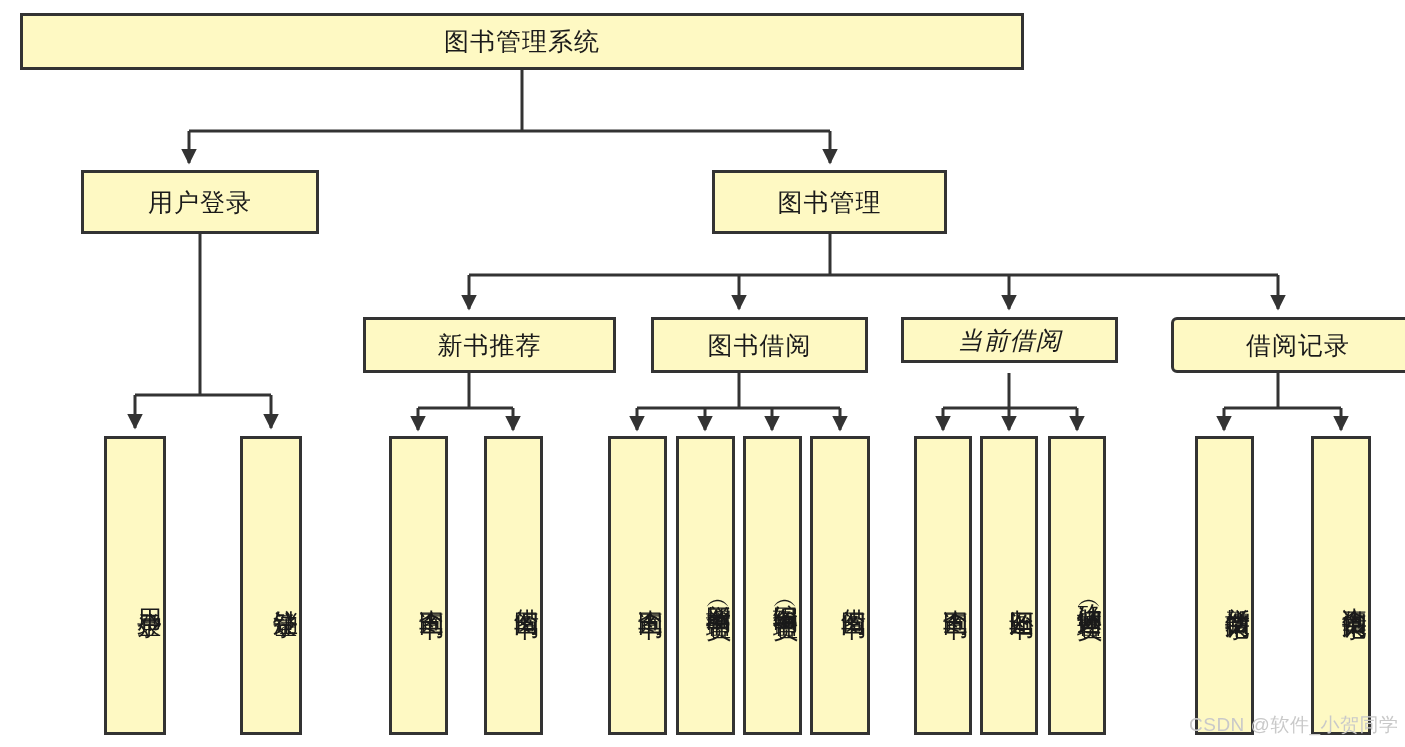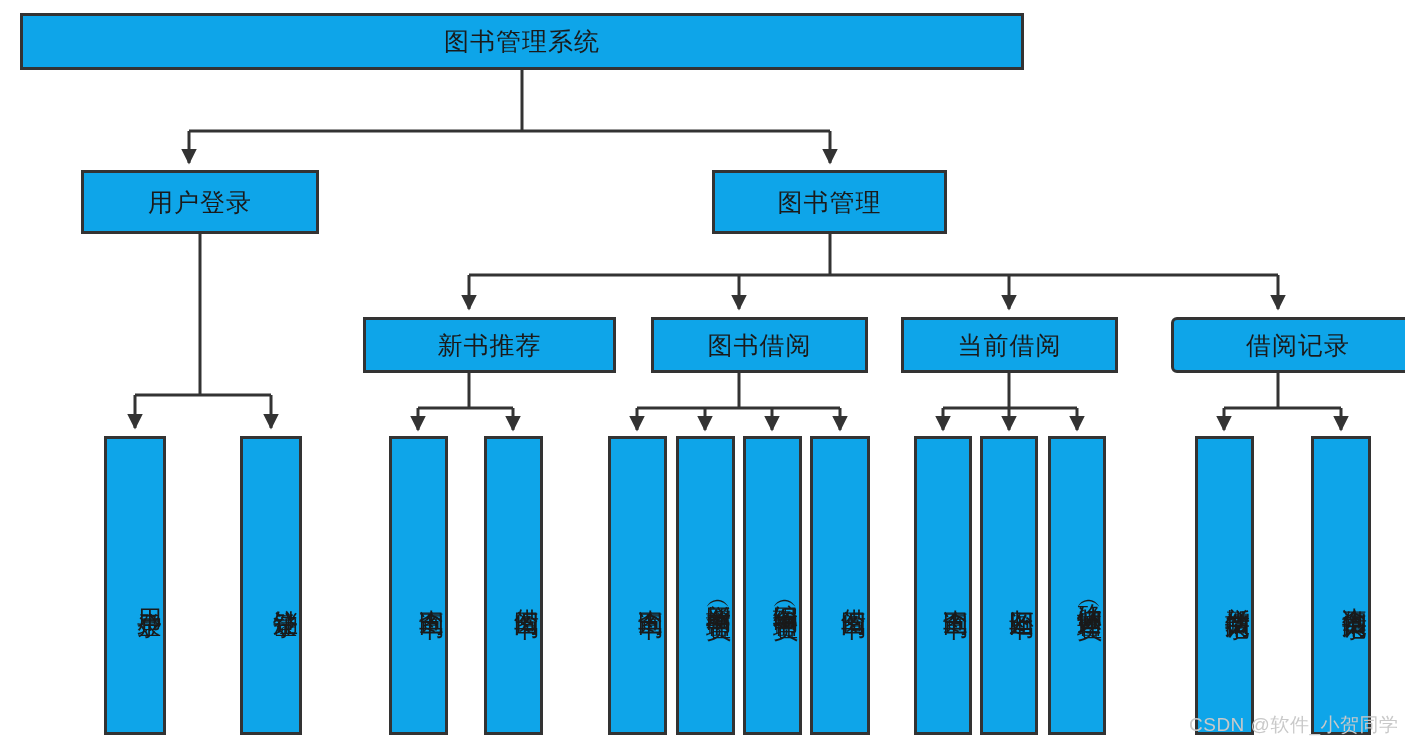--- a/index.html
+++ b/index.html
@@ -14,21 +14,21 @@
     position: relative;
     width: 1405px;
     height: 747px;
     background: #ffffff;
     overflow: hidden;
   }
   .node {
     position: absolute;
     box-sizing: border-box;
     border: 3px solid #333333;
-    background: #0ea5e9;
+    background: #fef9c3;
     display: flex;
     align-items: center;
     justify-content: center;
     color: #1a1a1a;
   }
   .node.horiz {
     font-size: 25px;
     letter-spacing: 1px;
   }
   .node.vert {
@@ -129,21 +129,21 @@
   <div class="node horiz" style="left:712px; top:170px; width:235px; height:64px;">
     <span>图书管理</span>
   </div>
 
   <div class="node horiz" style="left:363px; top:317px; width:253px; height:56px;">
     <span>新书推荐</span>
   </div>
   <div class="node horiz" style="left:631px; top:317px; width:217px; height:56px;margin-left:20px;">
     <span>图书借阅</span>
   </div>
-  <div class="node horiz" style="left:901px; top:317px; width:217px; height:56px;">
+  <div class="node horiz" style="left:901px; top:317px; width:217px; height:46px;font-style:italic;">
     <span>当前借阅</span>
   </div>
   <div class="node horiz" style="left:1171px; top:317px; width:254px; height:56px;border-radius:6px;">
     <span>借阅记录</span>
   </div>
 
   <div class="node vert" style="left:104px; top:436px; width:62px; height:299px;">
     <span>用户登录</span>
   </div>
   <div class="node vert" style="left:240px; top:436px; width:62px; height:299px;">

